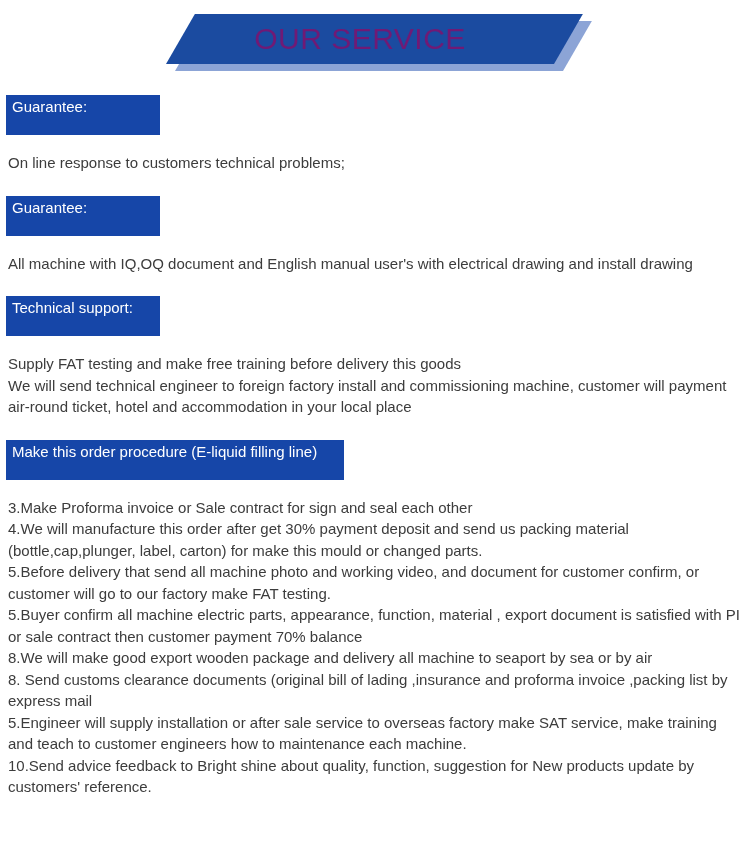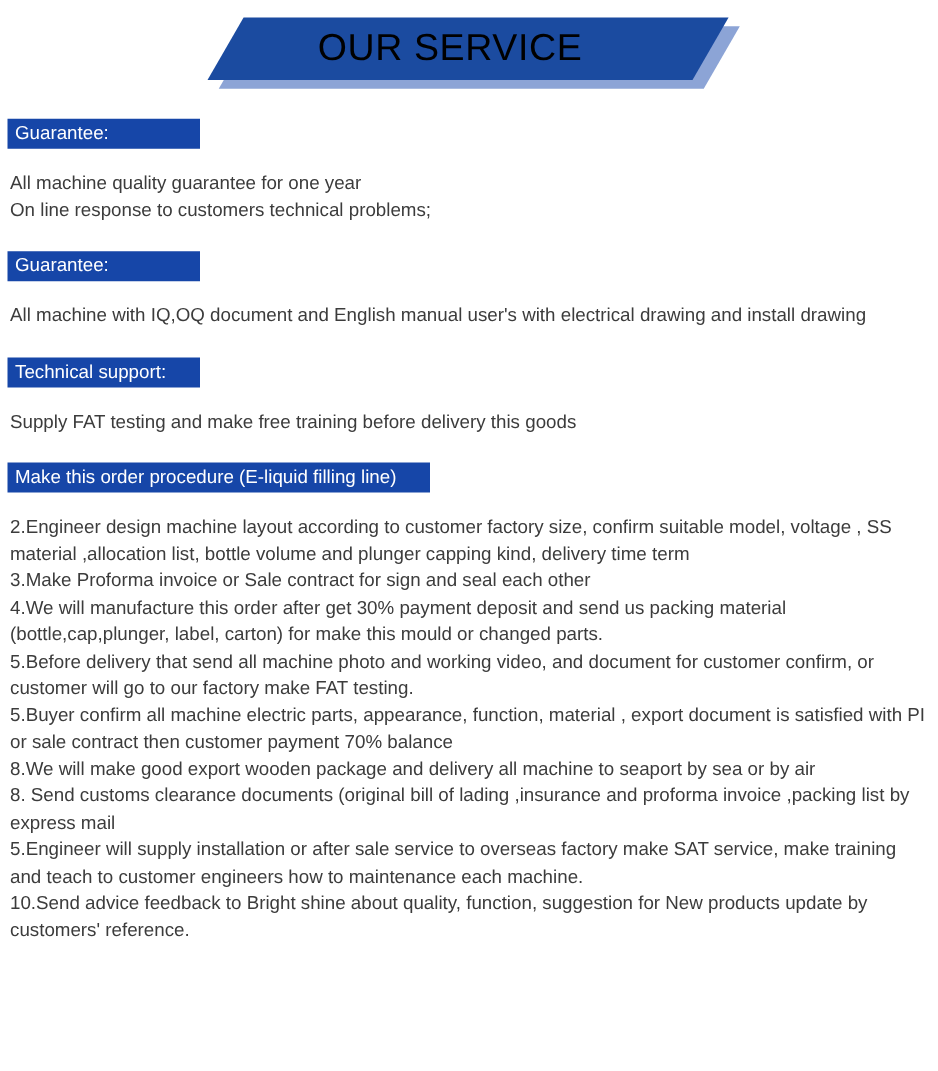--- a/index.html
+++ b/index.html
@@ -38,37 +38,37 @@
     transform: skewX(-30deg);
   }
   .banner-label {
     position: absolute;
     left: 166px;
     top: 14px;
     width: 388px;
     height: 64px;
     line-height: 50px;
     text-align: center;
-    color: #000000;
+    color: #701a75;
     font-size: 30px;
     letter-spacing: 0.5px;
     white-space: nowrap;
   }
 
   
   #sections {
     padding: 0 6px 0 8px;
   }
   .section { margin-top: 22px; }
   .section:first-child { margin-top: 17px; }
 
   .bar {
     display: block;
     width: 154px;
-    height: 24px;
+    height: 40px;
     line-height: 24px;
     background: var(--bar-blue);
     color: #ffffff;
     font-size: 15px;
     padding-left: 6px;
     box-sizing: border-box;
     white-space: nowrap;
     margin-left: -2px;
   }
   .section:last-child .bar { width: 338px; }
@@ -88,40 +88,39 @@
 <header class="banner-wrap">
   <div class="banner-shadow"></div>
   <div class="banner-face"></div>
   <div class="banner-label">OUR SERVICE</div>
 </header>
 
 <main id="sections">
     <section class="section">
       <div class="bar"><span>Guarantee:</span></div>
       <div class="section-body">
-        <p class="para">All machine quality guarantee for one year</p>
         <p class="para">On line response to customers technical problems;</p>
       </div>
     </section>
     <section class="section">
       <div class="bar"><span>Guarantee:</span></div>
       <div class="section-body">
         <p class="para">All machine with IQ,OQ document and English manual user's with electrical drawing and install drawing</p>
       </div>
     </section>
     <section class="section">
       <div class="bar"><span>Technical support:</span></div>
       <div class="section-body">
         <p class="para">Supply FAT testing and make free training before delivery this goods</p>
+        <p class="para">We will send technical engineer to foreign factory install and commissioning machine, customer will payment air-round ticket, hotel and accommodation in your local place</p>
       </div>
     </section>
     <section class="section">
       <div class="bar"><span>Make this order procedure (E-liquid filling line)</span></div>
       <div class="section-body">
-        <div class="list-item">2.Engineer design machine layout according to customer factory size, confirm suitable model, voltage , SS material ,allocation list, bottle volume and plunger capping kind, delivery time term</div>
         <div class="list-item">3.Make Proforma invoice or Sale contract for sign and seal each other</div>
         <div class="list-item">4.We will manufacture this order after get 30% payment deposit and send us packing material (bottle,cap,plunger, label, carton) for make this mould or changed parts.</div>
         <div class="list-item">5.Before delivery that send all machine photo and working video, and document for customer confirm, or customer will go to our factory make FAT testing.</div>
         <div class="list-item">5.Buyer confirm all machine electric parts, appearance, function, material , export document is satisfied with PI or sale contract then customer payment 70% balance</div>
         <div class="list-item">8.We will make good export wooden package and delivery all machine to seaport by sea or by air</div>
         <div class="list-item">8. Send customs clearance documents (original bill of lading ,insurance and proforma invoice ,packing list by express mail</div>
         <div class="list-item">5.Engineer will supply installation or after sale service to overseas factory make SAT service, make training and teach to customer engineers how to maintenance each machine.</div>
         <div class="list-item">10.Send advice feedback to Bright shine about quality, function, suggestion for New products update by customers' reference.</div>
       </div>
     </section>

